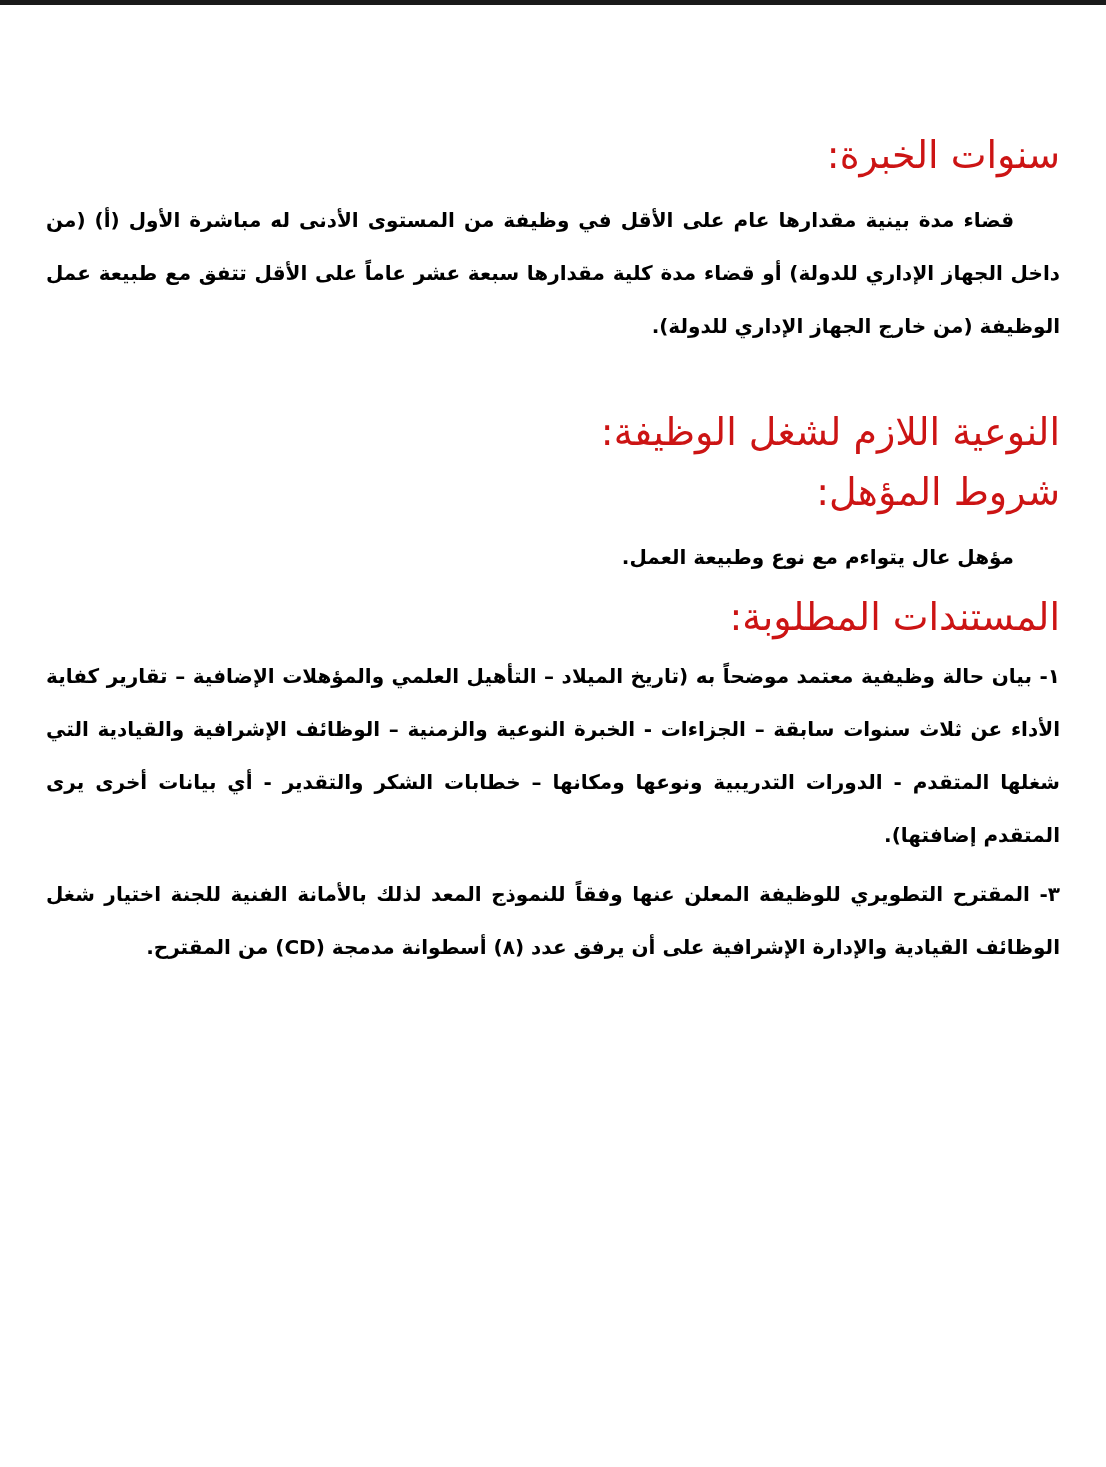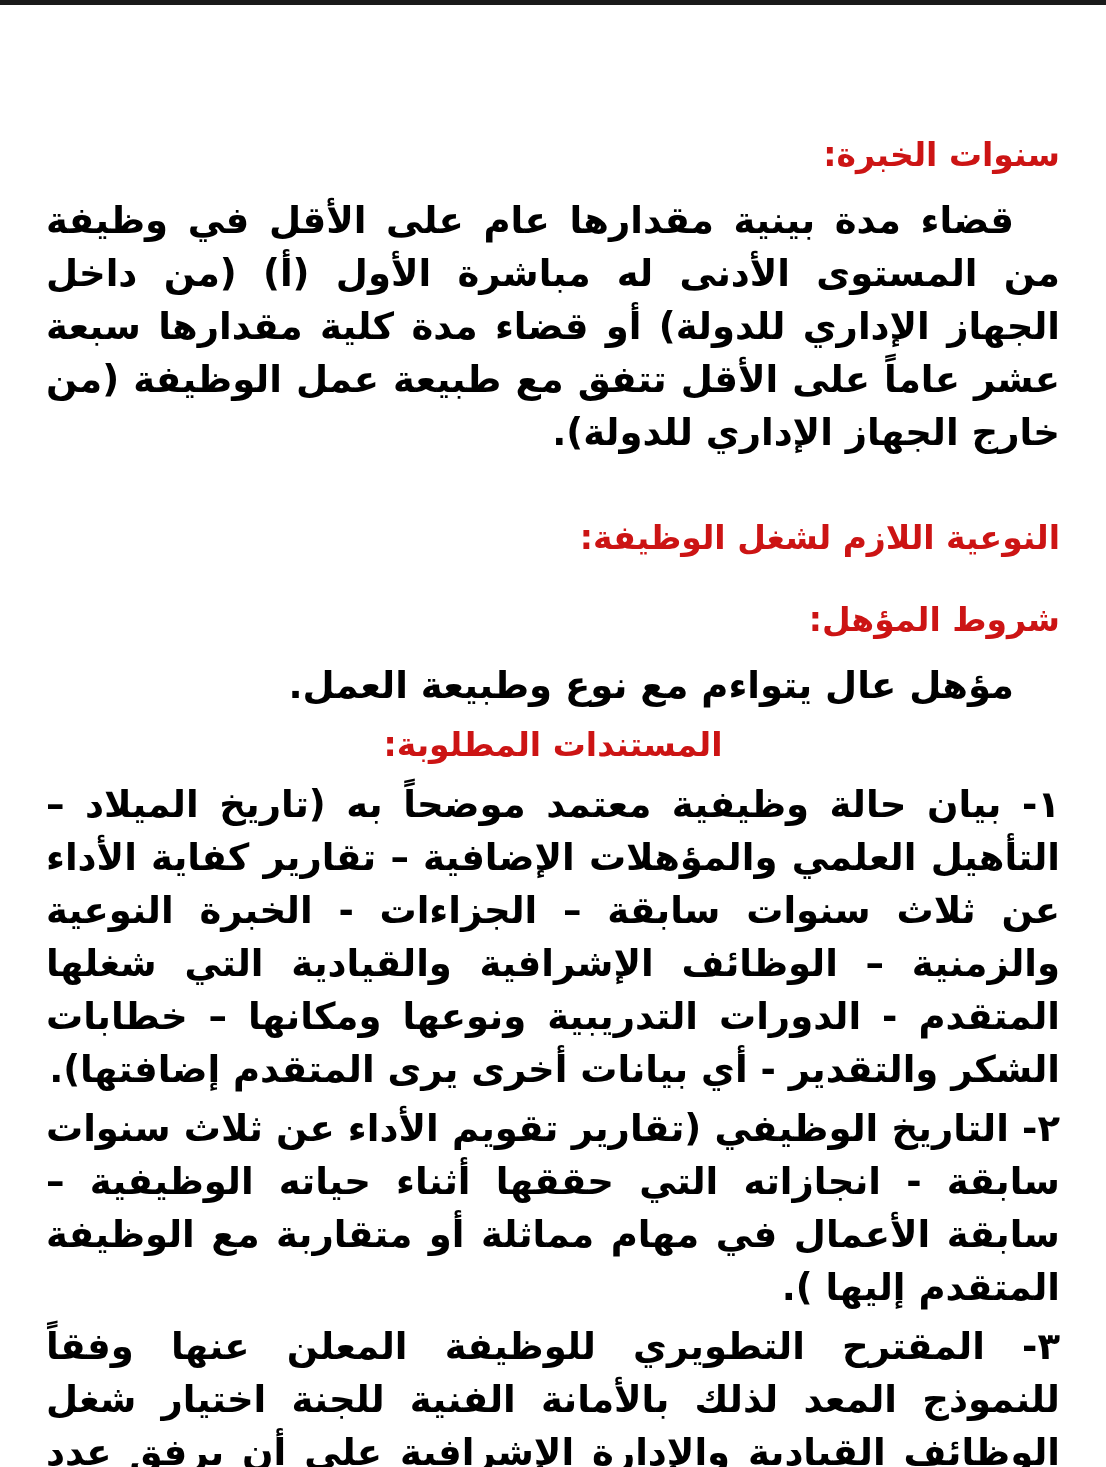--- a/index.html
+++ b/index.html
@@ -27,32 +27,32 @@
     position:absolute;
     top:0;left:0;right:0;
     height:5px;
     background:var(--rule);
   }
   .content{
     padding:0 46px;
   }
   .heading{
     color:var(--accent);
-    font-size:33px;
-    font-weight:bold;
+    font-size:38px;
+    font-weight:normal;
     line-height:46px;
     text-align:right;
   }
   .h-first{margin-top:132px;}
   .h-training{margin-top:56px;}
-  .h-qual{margin-top:36px;}
-  .h-docs{margin-top:10px;text-align:center;}
+  .h-qual{margin-top:14px;}
+  .h-docs{margin-top:10px;}
   .para{
     color:var(--ink);
-    font-size:37px;
+    font-size:20px;
     font-weight:bold;
     line-height:53px;
     text-align:justify;
     text-align-last:right;
     margin-top:16px;
   }
   .indent{
     text-indent:46px;
   }
   .item{
@@ -78,19 +78,18 @@
 
 
     <h2 class="heading h-qual">شروط المؤهل:</h2>
 
     <p class="para indent">مؤهل عال يتواءم مع نوع وطبيعة العمل.</p>
 
     <h2 class="heading h-docs">المستندات المطلوبة:</h2>
 
     <div class="items-block">
       <p class="para item">١- بيان حالة وظيفية معتمد موضحاً به (تاريخ الميلاد – التأهيل العلمي والمؤهلات الإضافية – تقارير كفاية الأداء عن ثلاث سنوات سابقة – الجزاءات - الخبرة النوعية والزمنية – الوظائف الإشرافية والقيادية التي شغلها المتقدم - الدورات التدريبية ونوعها ومكانها – خطابات الشكر والتقدير - أي بيانات أخرى يرى المتقدم إضافتها).</p>
-      <p class="para item">٢- التاريخ الوظيفي (تقارير تقويم الأداء عن ثلاث سنوات سابقة - انجازاته التي حققها أثناء حياته الوظيفية – سابقة الأعمال في مهام مماثلة أو متقاربة مع الوظيفة المتقدم إليها ).</p>
       <p class="para item">٣- المقترح التطويري للوظيفة المعلن عنها وفقاً للنموذج المعد لذلك بالأمانة الفنية للجنة اختيار شغل الوظائف القيادية والإدارة الإشرافية على أن يرفق عدد (٨) أسطوانة مدمجة (CD) من المقترح.</p>
 
     </div>
 
   </main>
 </div>
 
 </body></html>

